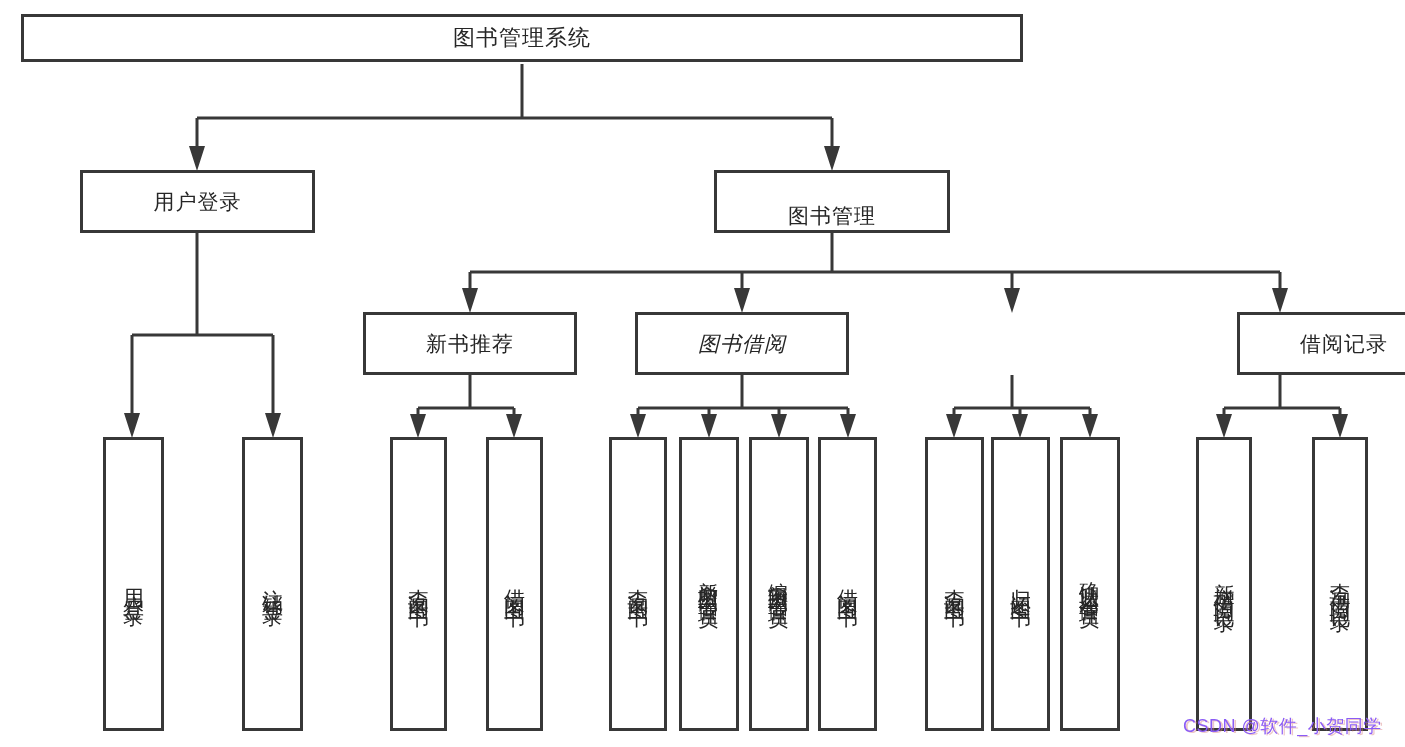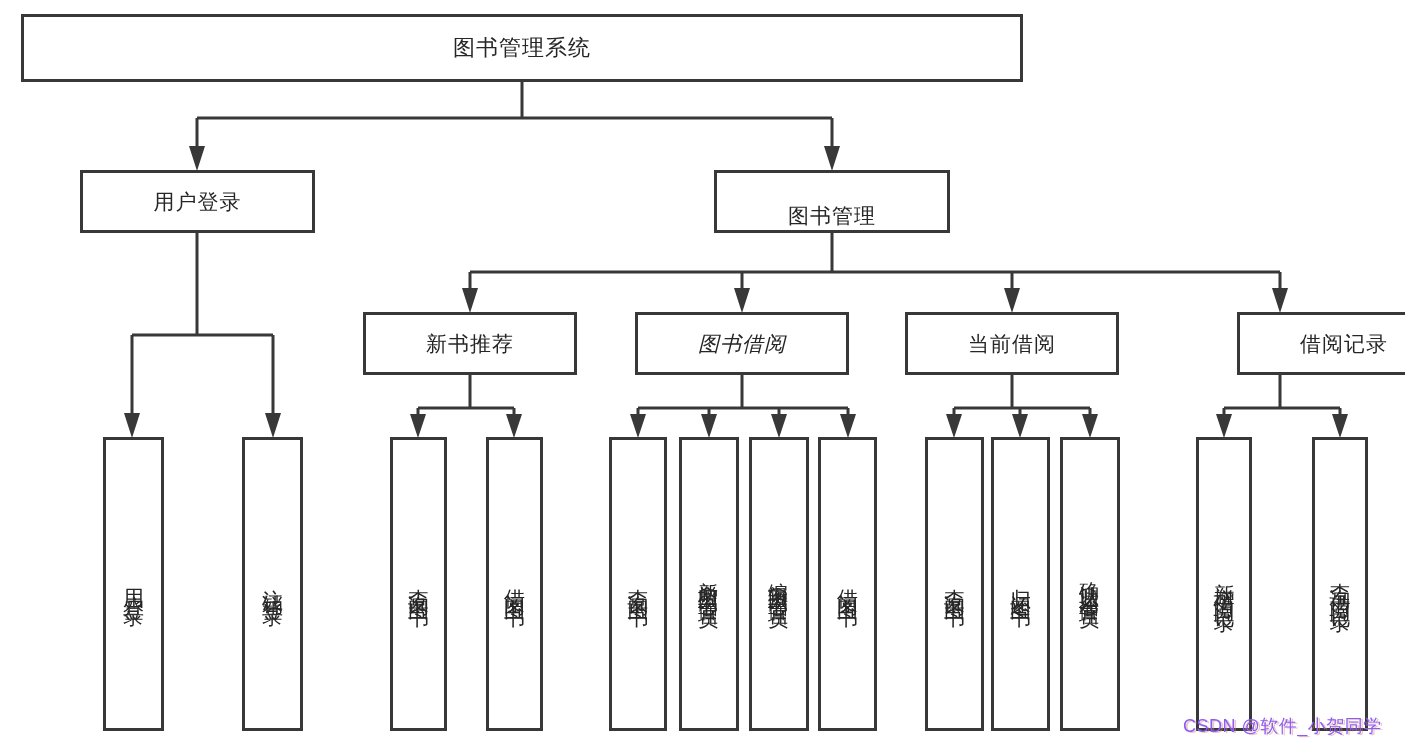--- a/index.html
+++ b/index.html
@@ -12,21 +12,21 @@
   .node{
     position:absolute;z-index:2;box-sizing:border-box;
     background:#ffffff;border:3px solid #383838;color:#262626;
     display:flex;align-items:center;justify-content:center;
   }
   .h{font-size:21px;letter-spacing:1px;}
   .root{font-size:22px;}
   .v{writing-mode:vertical-rl;font-size:21px;letter-spacing:6px;}
   .v9{letter-spacing:4px;font-size:20px;}
   
-  .b-root{left:21px;top:14px;width:1002px;height:68px;align-items:center;}
+  .b-root{left:21px;top:14px;width:1002px;height:48px;align-items:center;}
   .b-l1a{left:80px;top:170px;width:235px;height:63px;}
   .b-l1b{left:714px;top:170px;width:236px;height:63px;align-items:flex-end;}
   .l2{top:312px;height:63px;width:214px;}
   .b-l2a{left:363px;align-items:center;}
   .b-l2b{left:635px;font-style:italic;}
   .b-l2c{left:905px;}
   .b-l2d{left:1237px;}
   .leaf{top:437px;height:294px;}
   .lf-a1{left:103px;width:61px;}
   .lf-a2{left:242px;width:61px;}
@@ -86,23 +86,20 @@
   <div class="node b-l1b">
     <span class="h">图书管理</span>
   </div>
 
   <div class="node l2 b-l2a">
     <span class="h">新书推荐</span>
   </div>
   <div class="node l2 b-l2b">
     <span class="h">图书借阅</span>
   </div>
-  <div class="node l2 b-l2c">
-    <span class="h">当前借阅</span>
-  </div>
   <div class="node l2 b-l2d">
     <span class="h">借阅记录</span>
   </div>
 
   <div class="node leaf lf-a1">
     <span class="v">用户登录</span>
   </div>
   <div class="node leaf lf-a2">
     <span class="v">注销登录</span>
   </div>

